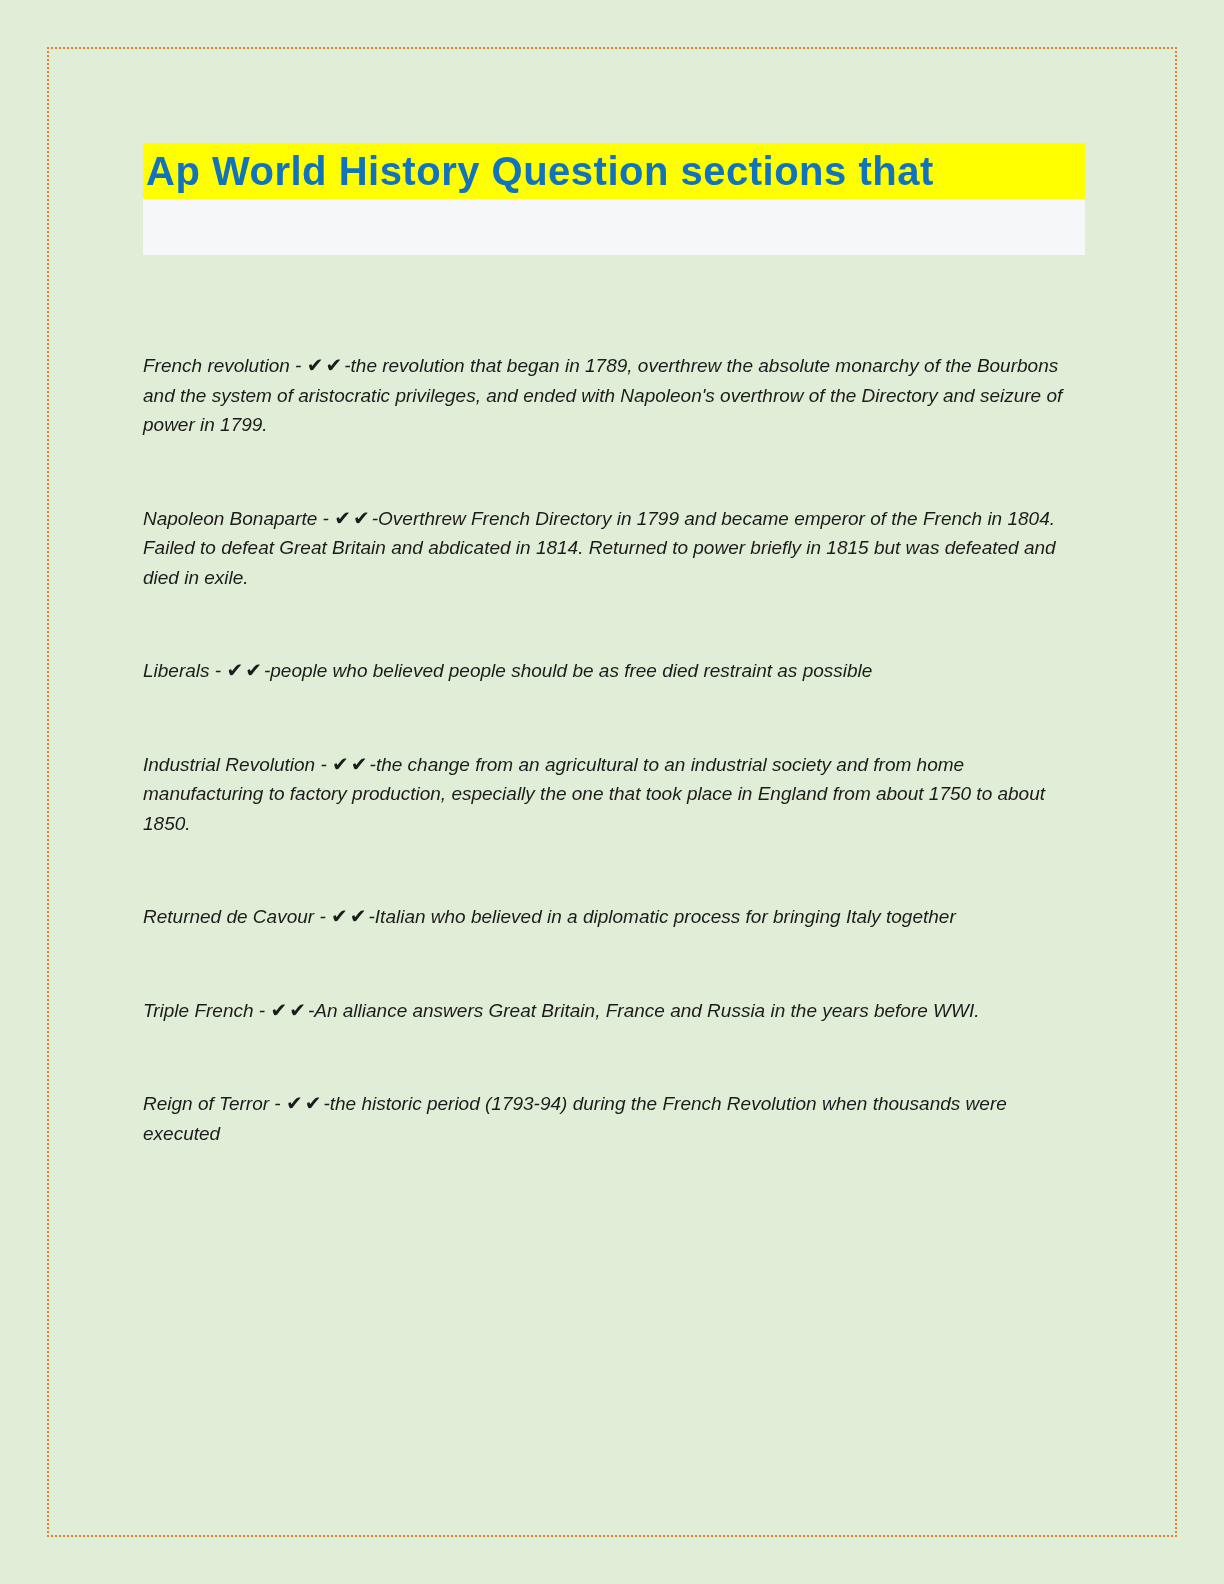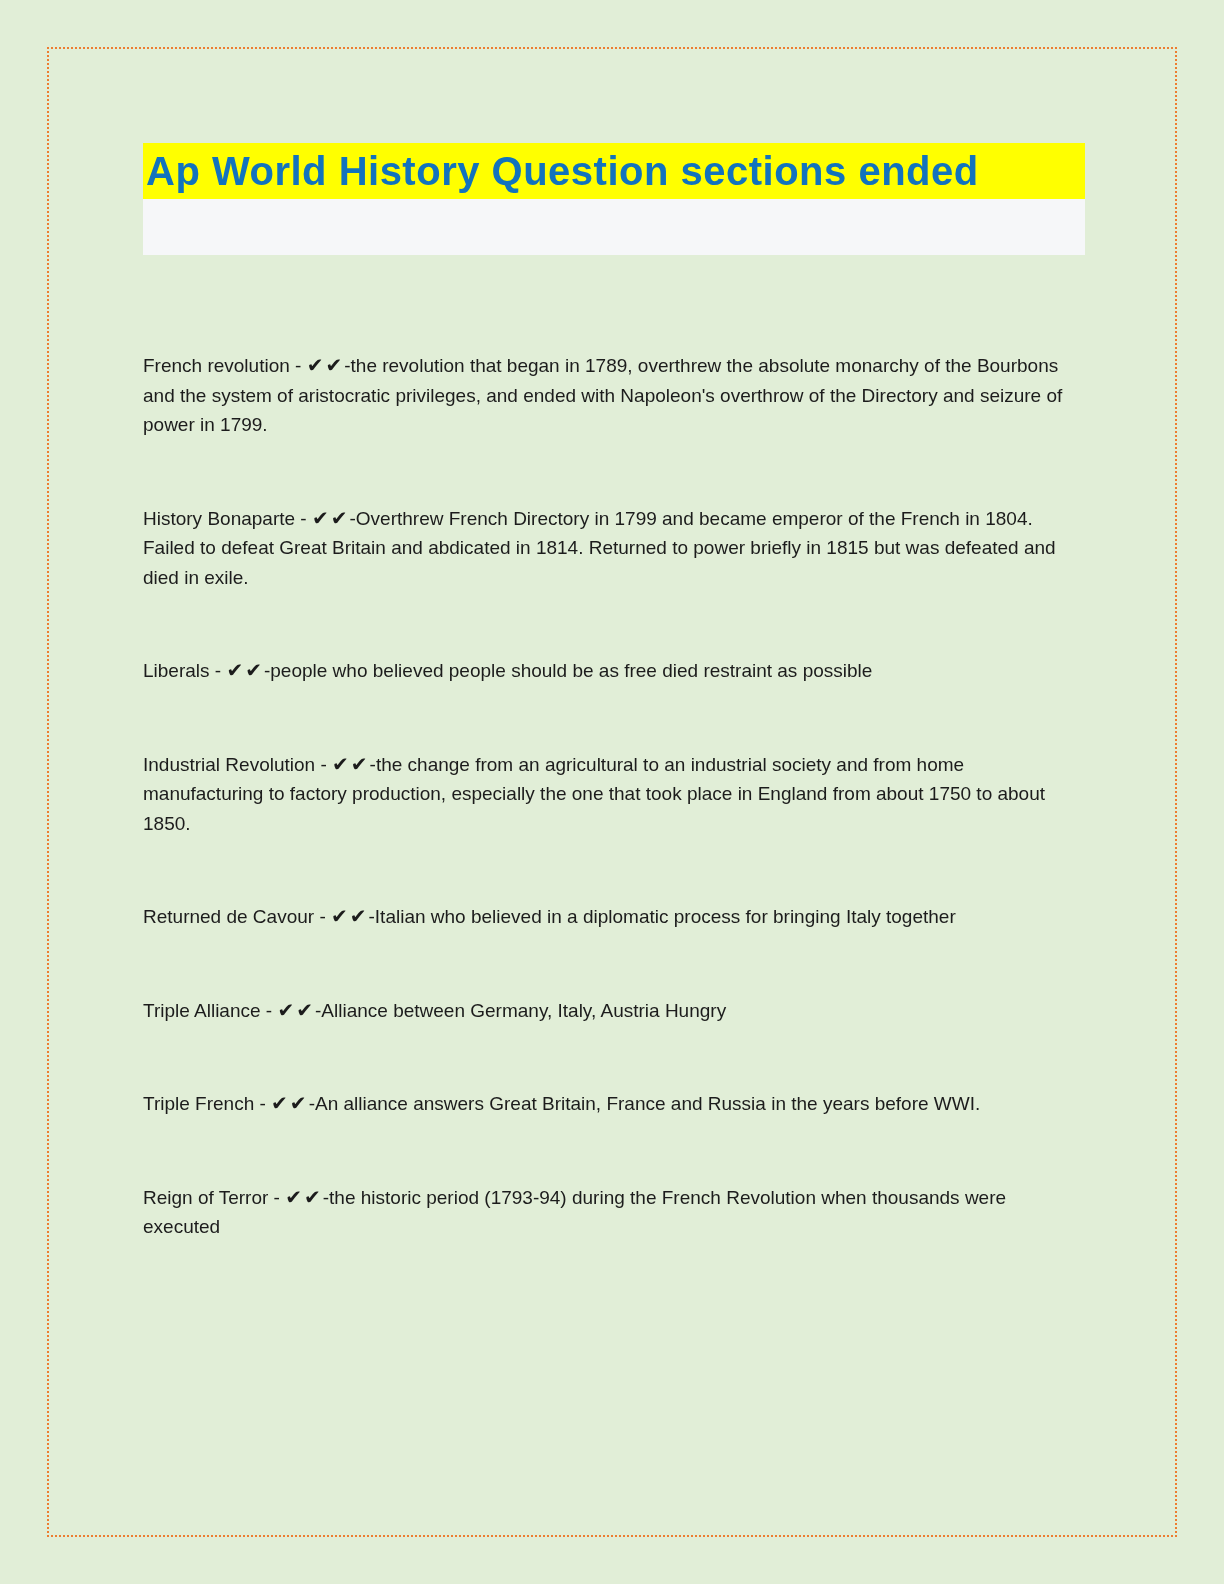--- a/index.html
+++ b/index.html
@@ -44,57 +44,57 @@
   }
   .title-filler {
     flex: 1;
     background: #f6f7f9;
   }
   p.qa {
     margin: 12px 0 64px 0;
     font-size: 19px;
     line-height: 29.5px;
     color: #1c1c1c;
+    font-style: italic;
   }
   p.qa:first-of-type { margin-top: 96px; }
   .checks {
     font-family: "DejaVu Sans", sans-serif;
     font-weight: 600;
     font-size: 20px;
     letter-spacing: 2px;
   }
 </style>
 </head>
 <body>
 
 <div class="page">
   <div class="frame"></div>
 
   <div class="content">
 
     <div class="title-block">
       <div class="title-row full">
-        <span class="title-text">Ap World History Question sections ended</span>
+        <span class="title-text">Ap World History Question sections that</span>
       </div>
       <div class="title-row">
         <span class="title-filler"></span>
       </div>
     </div>
 
     <p class="qa"><span>French revolution</span><span> - </span><span class="checks">✔✔</span><span>-</span><span>the revolution that began in 1789, overthrew the absolute monarchy of the Bourbons and the system of aristocratic privileges, and ended with Napoleon's overthrow of the Directory and seizure of power in 1799.</span></p>
 
-    <p class="qa"><span>History Bonaparte</span><span> - </span><span class="checks">✔✔</span><span>-</span><span>Overthrew French Directory in 1799 and became emperor of the French in 1804. Failed to defeat Great Britain and abdicated in 1814. Returned to power briefly in 1815 but was defeated and died in exile.</span></p>
+    <p class="qa"><span>Napoleon Bonaparte</span><span> - </span><span class="checks">✔✔</span><span>-</span><span>Overthrew French Directory in 1799 and became emperor of the French in 1804. Failed to defeat Great Britain and abdicated in 1814. Returned to power briefly in 1815 but was defeated and died in exile.</span></p>
 
 
     <p class="qa"><span>Liberals</span><span> - </span><span class="checks">✔✔</span><span>-</span><span>people who believed people should be as free died restraint as possible</span></p>
 
     <p class="qa"><span>Industrial Revolution</span><span> - </span><span class="checks">✔✔</span><span>-</span><span>the change from an agricultural to an industrial society and from home manufacturing to factory production, especially the one that took place in England from about 1750 to about 1850.</span></p>
 
     <p class="qa"><span>Returned de Cavour</span><span> - </span><span class="checks">✔✔</span><span>-</span><span>Italian who believed in a diplomatic process for bringing Italy together</span></p>
 
-    <p class="qa"><span>Triple Alliance</span><span> - </span><span class="checks">✔✔</span><span>-</span><span>Alliance between Germany, Italy, Austria Hungry</span></p>
 
     <p class="qa"><span>Triple French</span><span> - </span><span class="checks">✔✔</span><span>-</span><span>An alliance answers Great Britain, France and Russia in the years before WWI.</span></p>
 
     <p class="qa"><span>Reign of Terror</span><span> - </span><span class="checks">✔✔</span><span>-</span><span>the historic period (1793-94) during the French Revolution when thousands were executed</span></p>
 
   </div>
 </div>
 
 </body></html>

